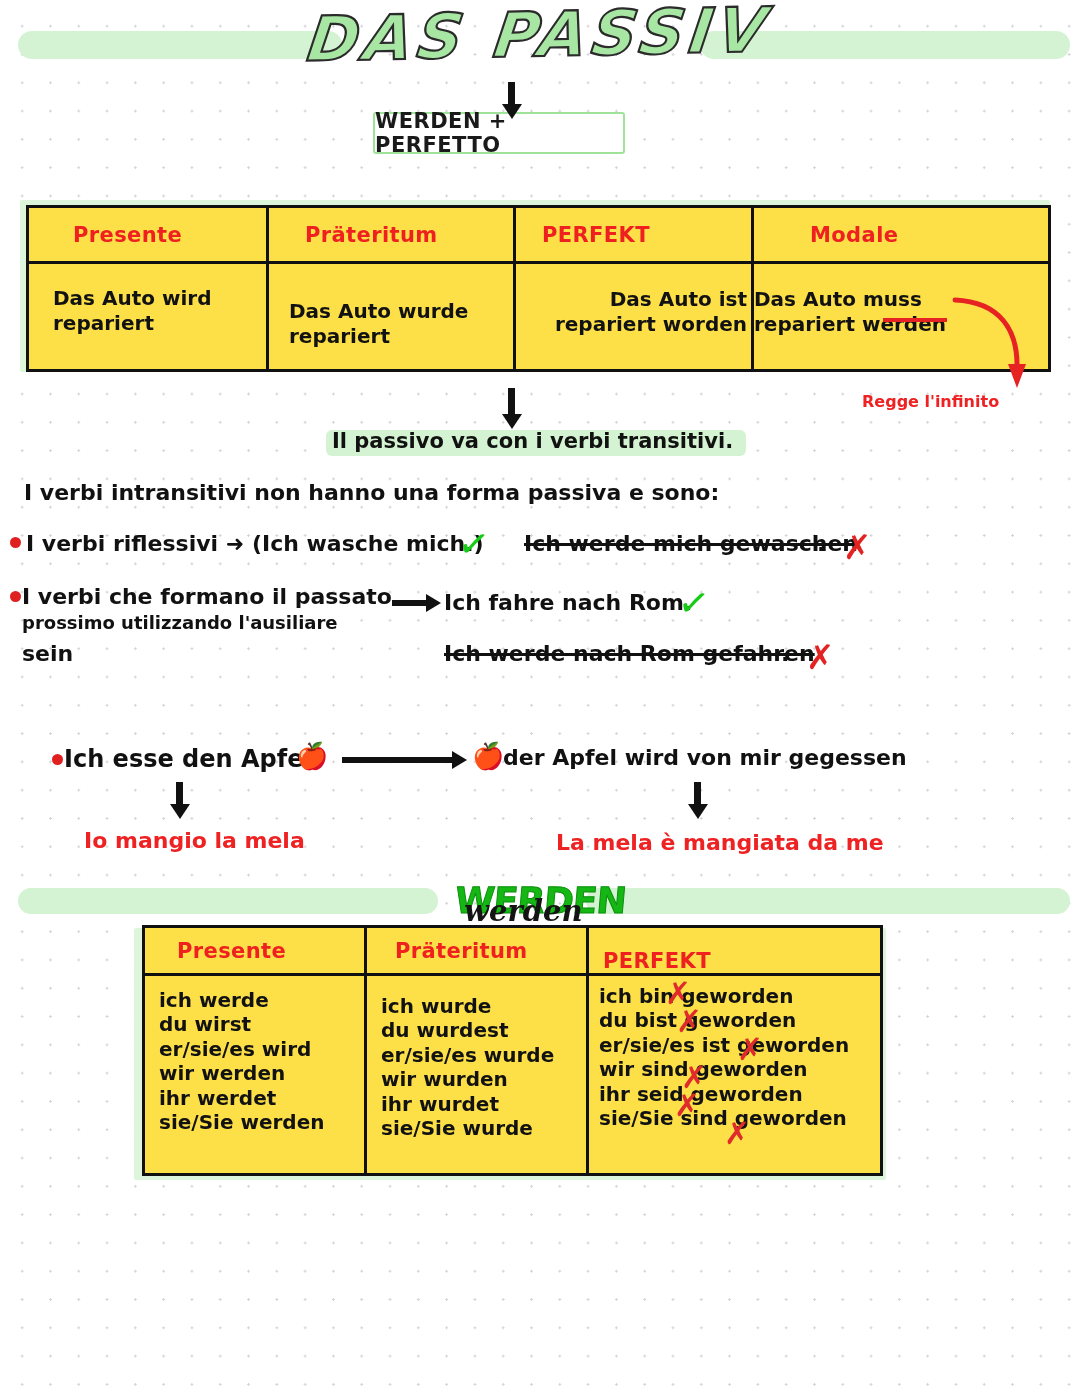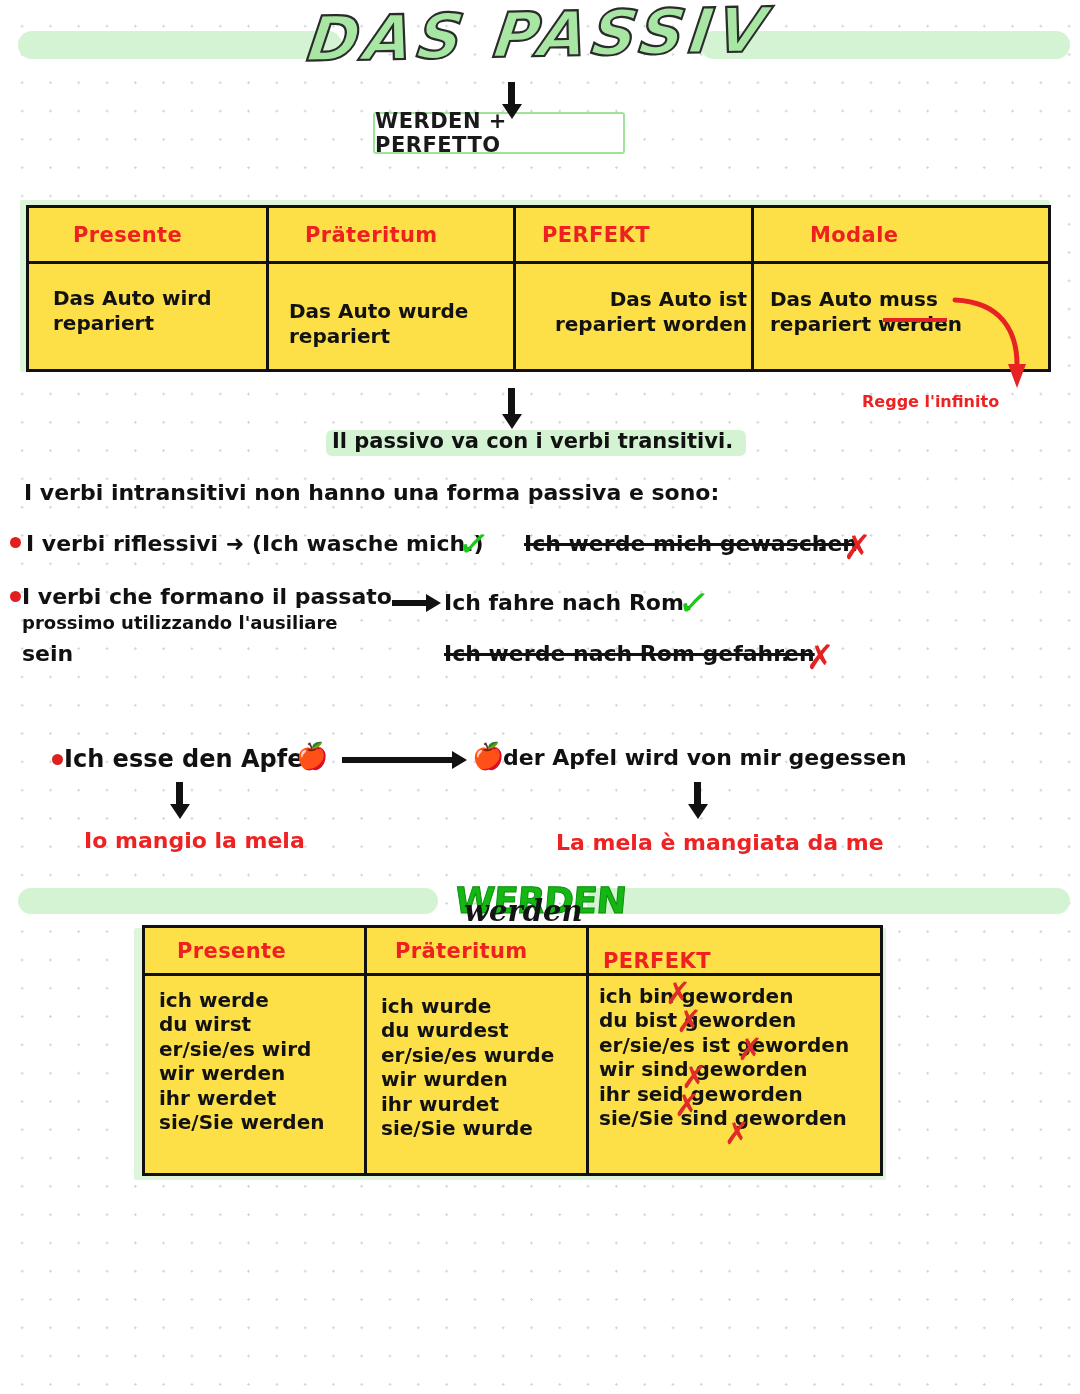--- a/index.html
+++ b/index.html
@@ -278,21 +278,21 @@
       <div>repariert</div>
     </td>
     <td class="td-cell" style="height:108px; padding:14px 6px 0 20px;margin-top:28px;">
       <div>Das Auto wurde</div>
       <div>repariert</div>
     </td>
     <td class="td-cell" style="height:108px; padding:0 4px 10px 10px;text-align:right;">
       <div>Das Auto ist</div>
       <div>repariert worden</div>
     </td>
-    <td class="td-cell" style="height:108px; padding:0 4px 10px 16px;">
+    <td class="td-cell" style="height:108px; padding:0 4px 10px 0;">
       <div>
         <span>Das Auto </span><span>muss</span>
       </div>
       <div>repariert werden</div>
     </td>
   </tr>
 </tbody>
   </table>
 
 <div class="underline-red" style="left:883px; top:318px; width:64px;"></div>

